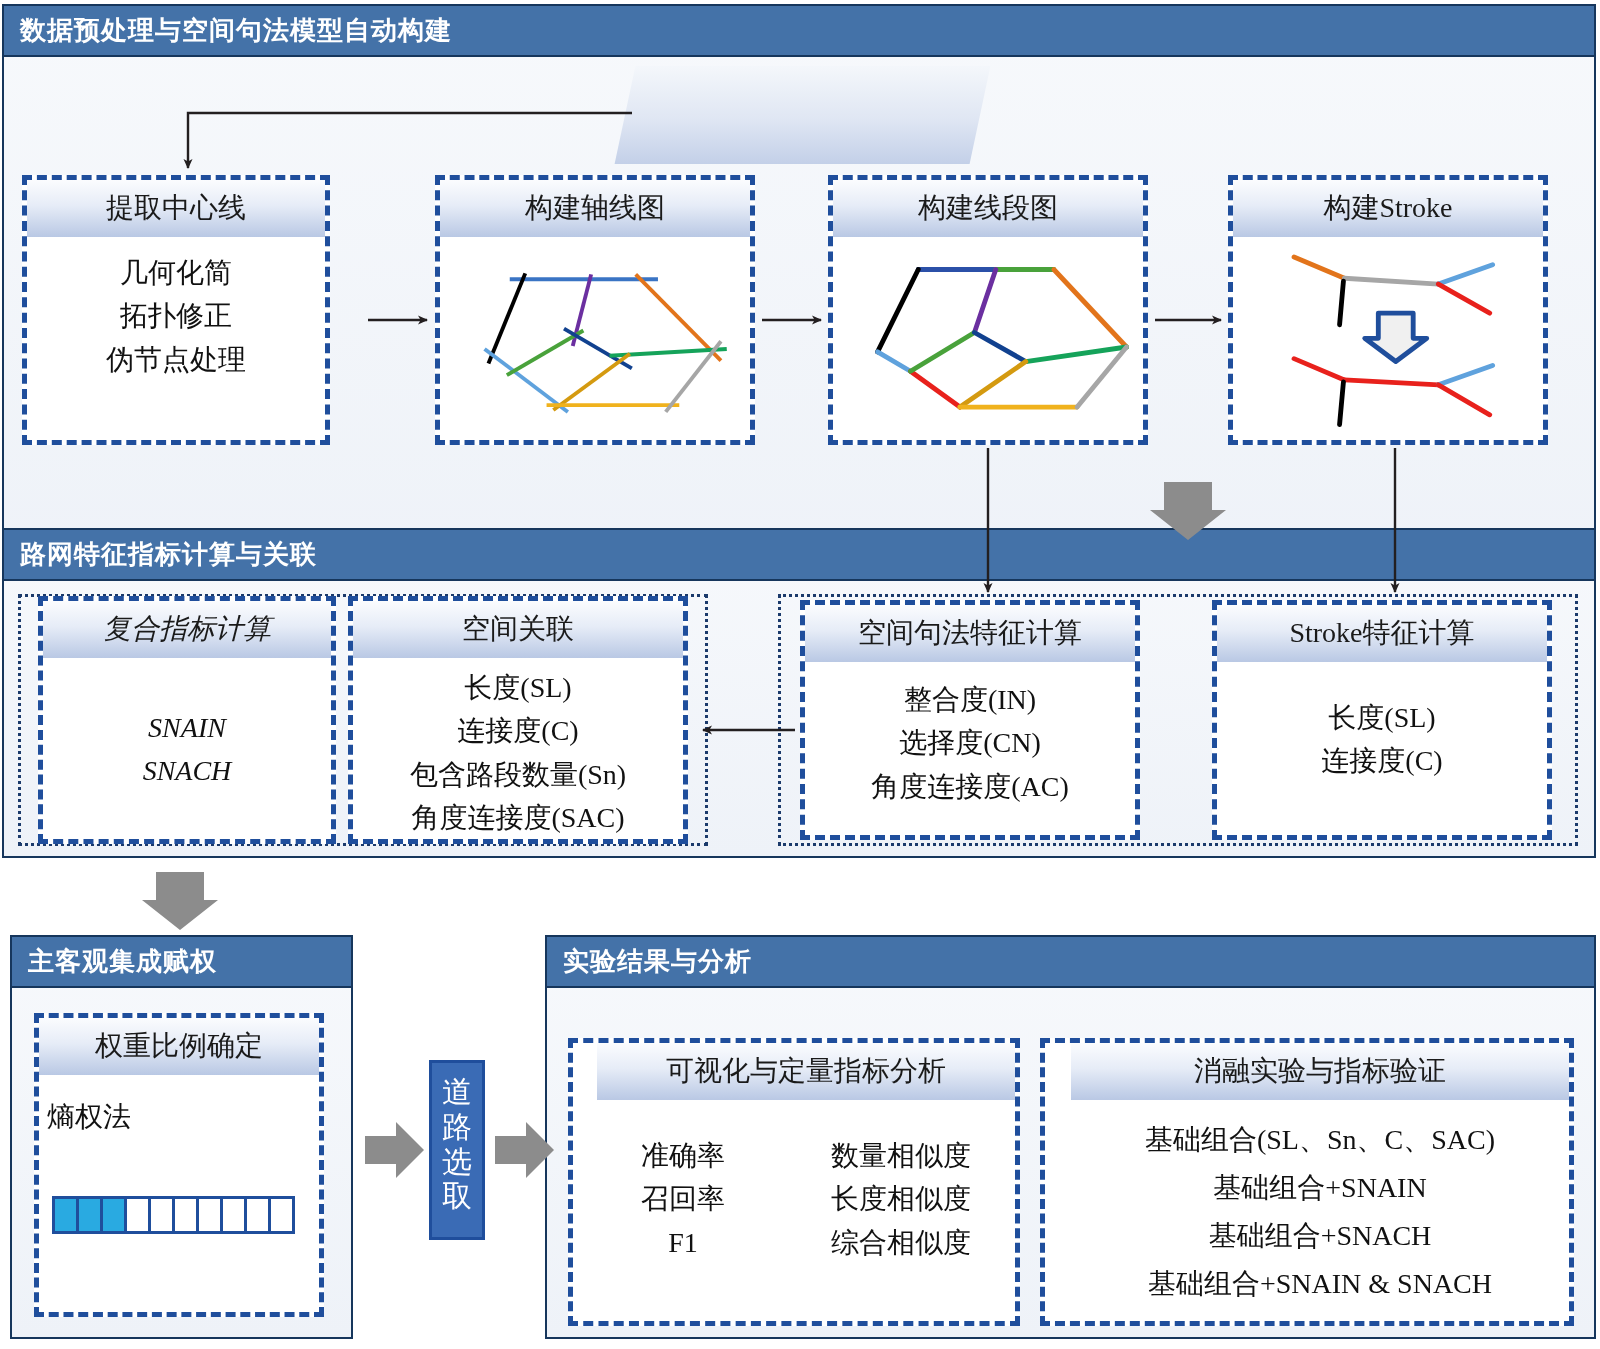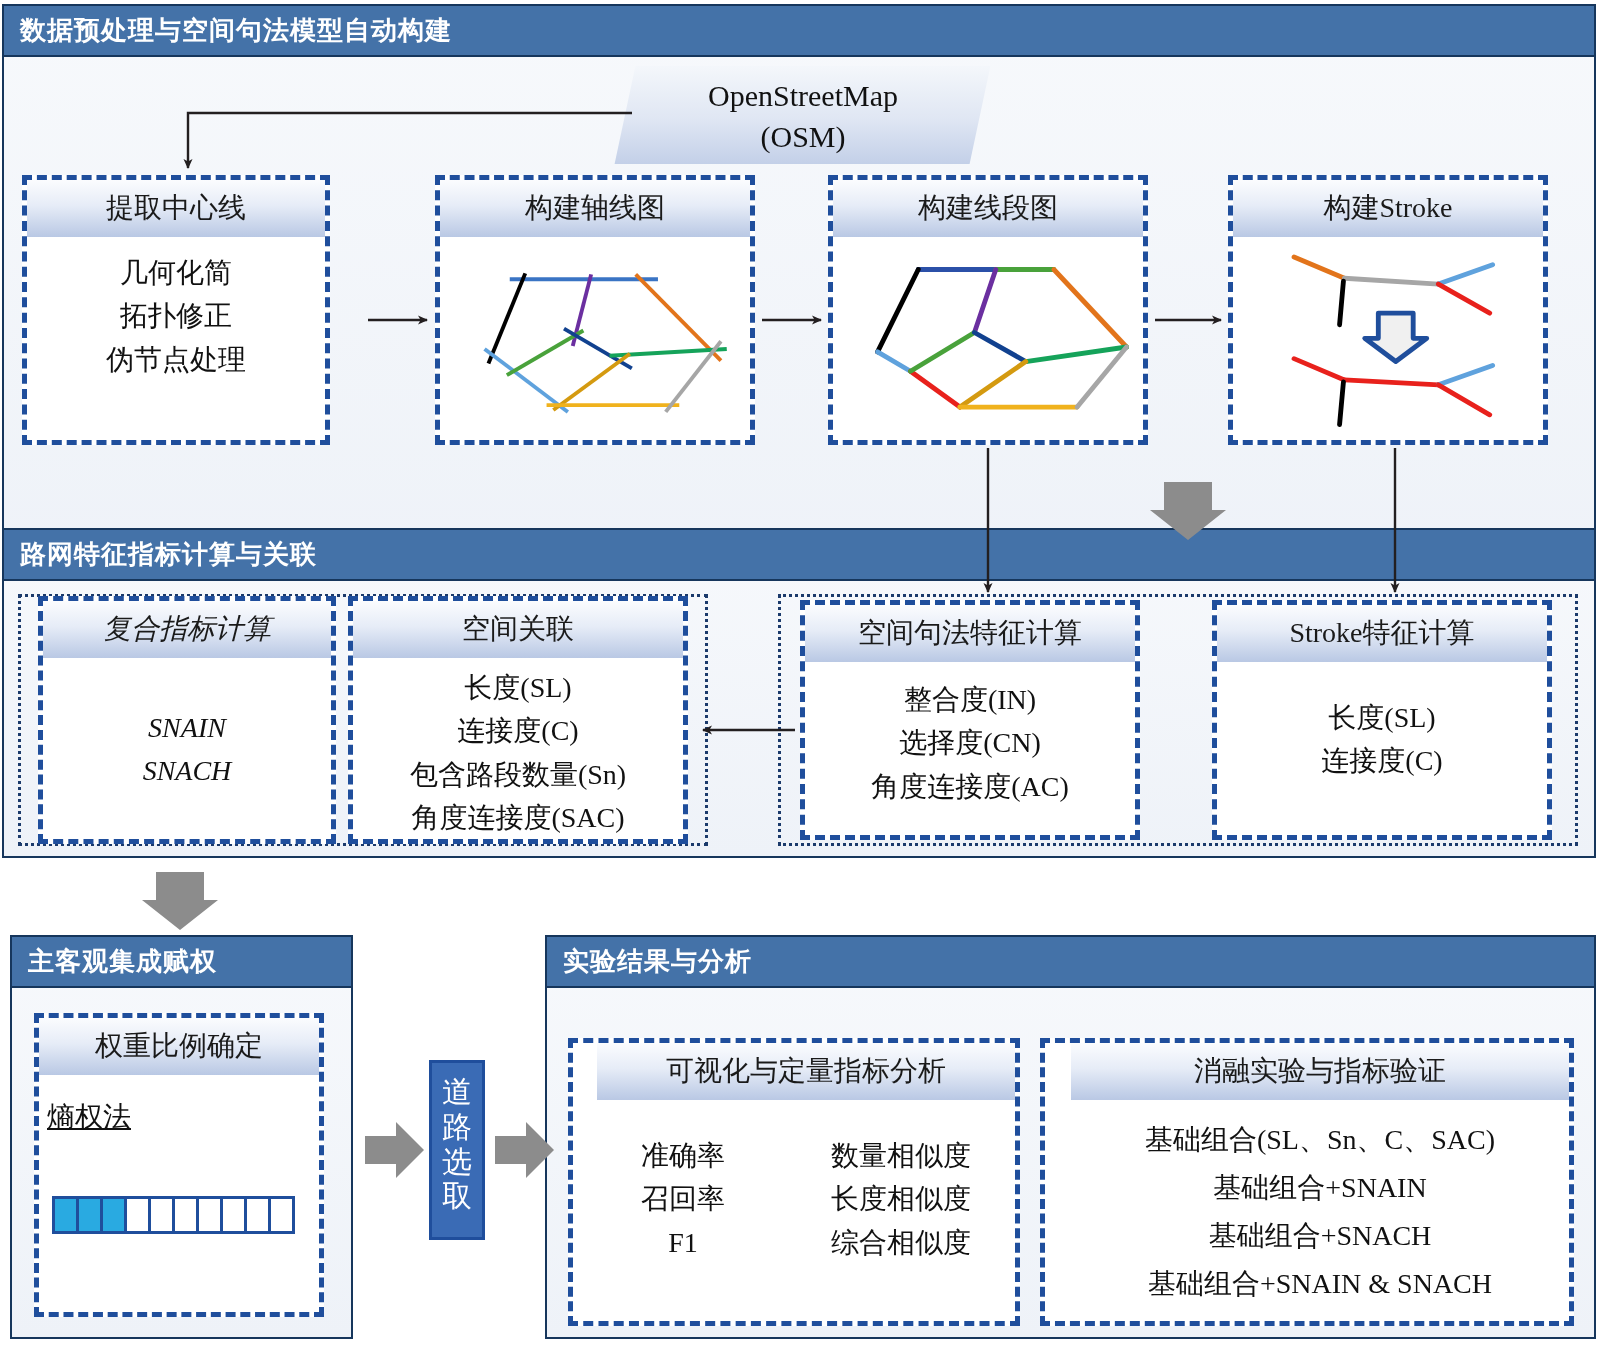--- a/index.html
+++ b/index.html
@@ -109,24 +109,20 @@
 </head>
 <body>
 
 <div class="stage">
 
   <div class="panel" style="left:2px; top:4px; width:1594px; height:574px;">
     <div class="panel-head">数据预处理与空间句法模型自动构建</div>
   </div>
 
   <div class="osm" style="left:625px; top:66px; width:355px; height:98px;"></div>
-  <div class="osm-txt" style="left:628px; top:76px; width:350px;">
-    <div>OpenStreetMap</div>
-    <div>(OSM)</div>
-  </div>
 
   <div class="card" style="left:22px; top:175px; width:308px; height:270px;">
     <div class="card-head">提取中心线</div>
     <div class="card-body" style="height:198px;">
       <span class="ln">几何化简</span>
       <span class="ln">拓扑修正</span>
       <span class="ln">伪节点处理</span>
     </div>
   </div>
 
@@ -240,21 +236,21 @@
     </div>
   </div>
 
   <div class="panel" style="left:10px; top:935px; width:343px; height:404px;">
     <div class="panel-head">主客观集成赋权</div>
   </div>
 
   <div class="card" style="left:34px; top:1013px; width:290px; height:304px;">
     <div class="card-head">权重比例确定</div>
     <div class="card-body" style="height:232px; padding-top:20px; text-align:left;">
-      <span class="ln" style="padding-left:8px;text-decoration:underline;">熵权法</span>
+      <span class="ln" style="padding-left:8px;">熵权法</span>
       <span class="ln" style="text-align:center; padding-top:56px;">层次分析法</span>
     </div>
   </div>
 
   <div class="wbar" style="left:52px; top:1196px;">
     <div class="wcell on"></div>
     <div class="wcell on"></div>
     <div class="wcell on"></div>
     <div class="wcell"></div>
     <div class="wcell"></div>

